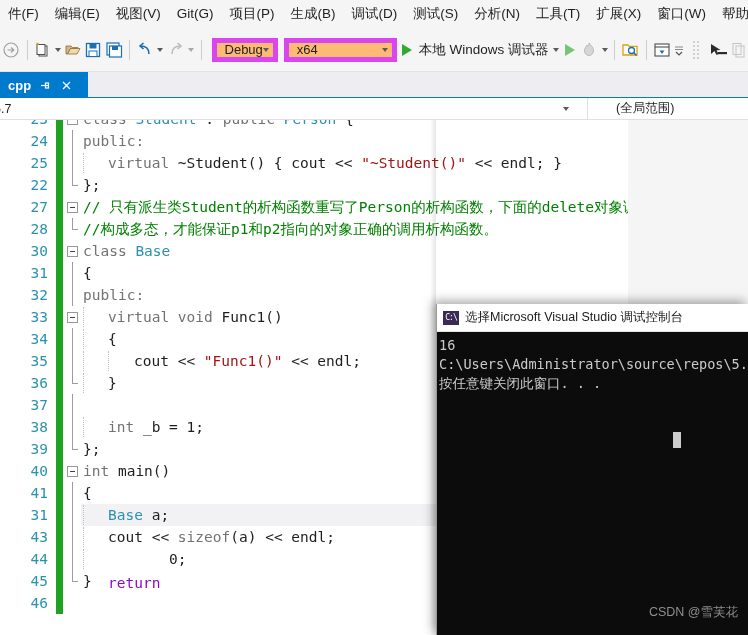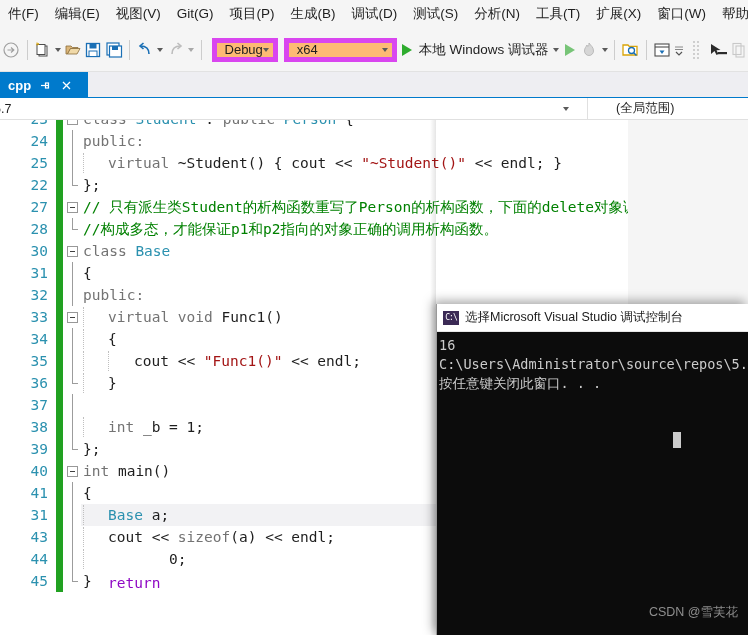--- a/index.html
+++ b/index.html
@@ -650,20 +650,26 @@
         <span class="code"><span class="indent-guide" style="width:25px"></span><span class="ctl">return</span><span class="pln"> 0;</span></span>
       </div>
 
       <div class="line">
         <span class="gutter-num">45</span>
         <span class="changebar"></span>
         <span class="foldcol"><i class="fold-line-end"></i></span>
         <span class="code"><span class="pln">}</span></span>
       </div>
 
+      <div class="line">
+        <span class="gutter-num">46</span>
+        <span class="changebar"></span>
+        <span class="foldcol"></span>
+        <span class="code"></span>
+      </div>
 
     </div>
     <div class="editor-edge"></div>
   </div>
 
   <div class="console">
     <div class="console-title">
       <span class="console-icon">C:\</span>
       <span>选择Microsoft Visual Studio 调试控制台</span>
     </div>

